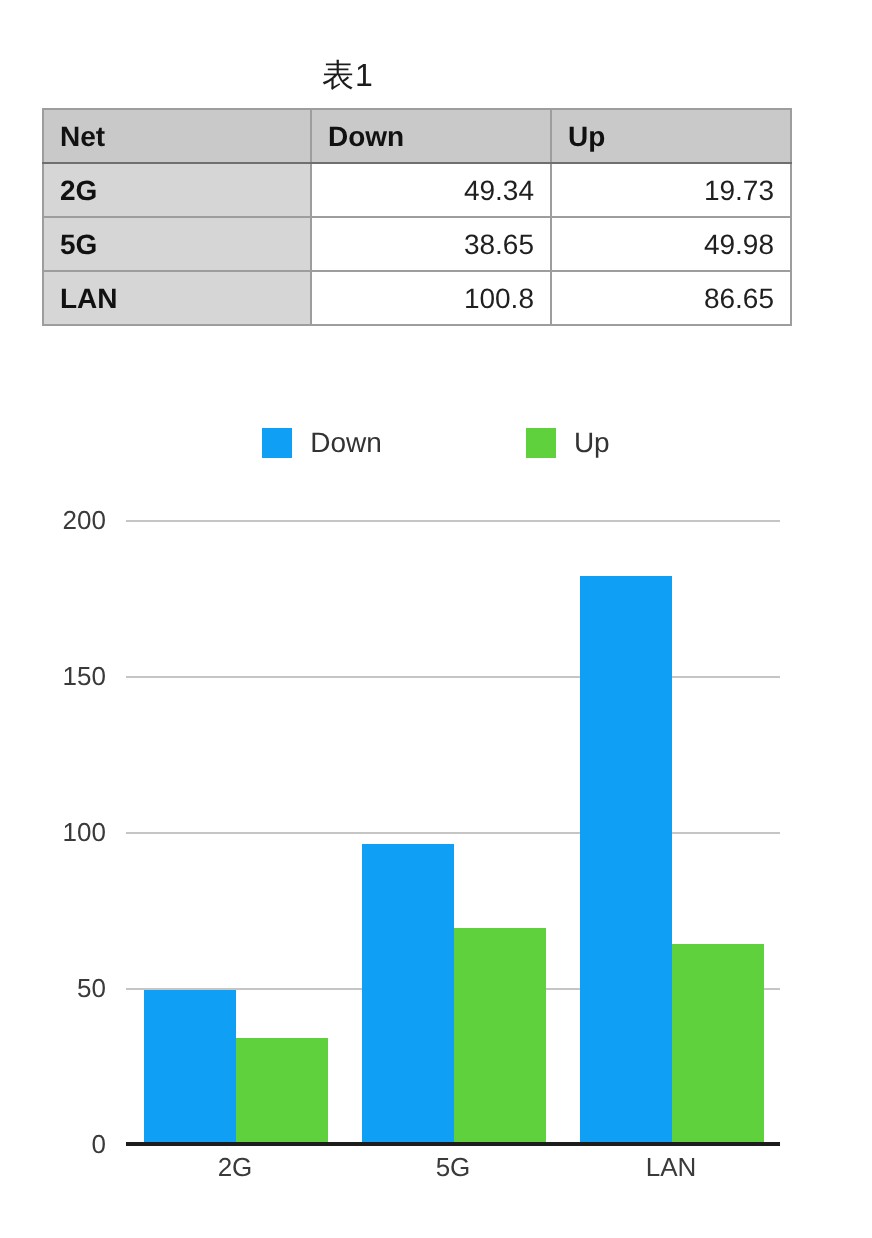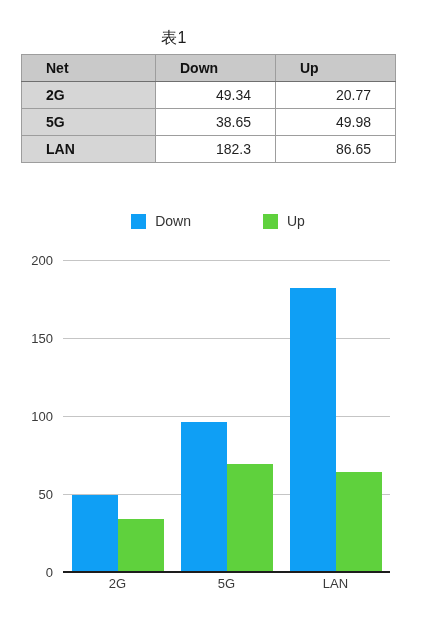--- a/index.html
+++ b/index.html
@@ -25,21 +25,21 @@
     width:374px;
     border-collapse:collapse;
     table-layout:fixed;
     font-size:14px;
   }
   #data-table col.c-net{width:134px;}
   #data-table col.c-down{width:120px;}
   #data-table col.c-up{width:120px;}
   #data-table th,#data-table td{
     height:26px;
-    padding:0 24px;
+    padding:0 8px;
     border:1px solid #9d9d9d;
     font-weight:normal;
     line-height:26px;
     box-sizing:border-box;
     overflow:hidden;
     white-space:nowrap;
   }
   #data-table thead th{
     background:#c9c9c9;
     text-align:left;
@@ -127,30 +127,30 @@
     <tr>
       <th>Net</th>
       <th>Down</th>
       <th>Up</th>
     </tr>
   </thead>
   <tbody>
     <tr>
       <td class="rowhead">2G</td>
       <td class="num">49.34</td>
-      <td class="num">20.77</td>
+      <td class="num">19.73</td>
     </tr>
     <tr>
       <td class="rowhead">5G</td>
       <td class="num">38.65</td>
       <td class="num">49.98</td>
     </tr>
     <tr>
       <td class="rowhead">LAN</td>
-      <td class="num">182.3</td>
+      <td class="num">100.8</td>
       <td class="num">86.65</td>
     </tr>
   </tbody>
 </table>
 
 <div id="chart">
   <div id="legend">
     <div class="legend-item">
       <span class="legend-swatch" id="sw-down" style="background: rgb(15, 159, 245);"></span>
       <span class="legend-label">Down</span>

